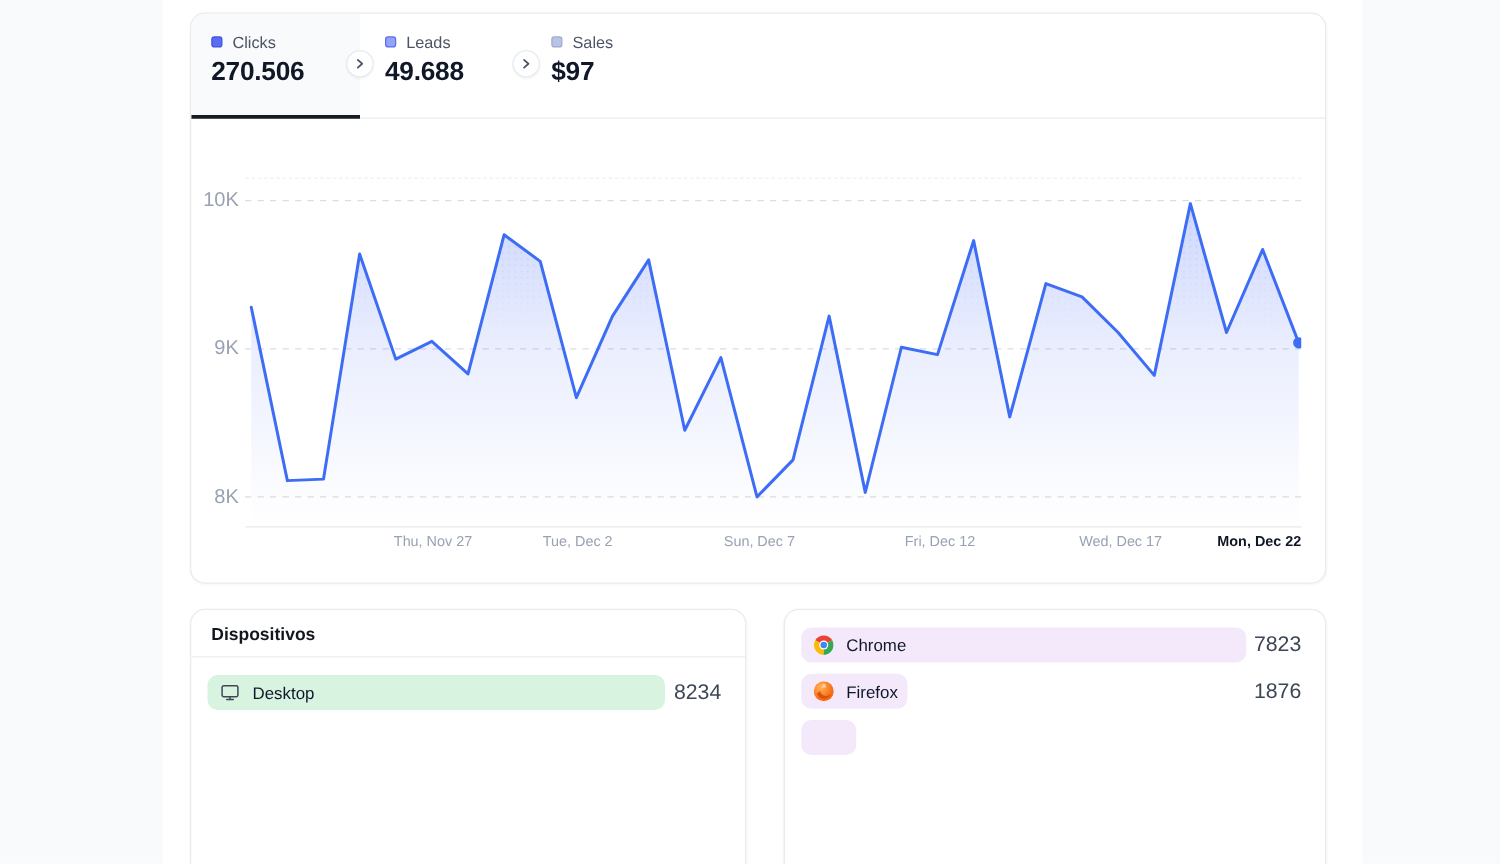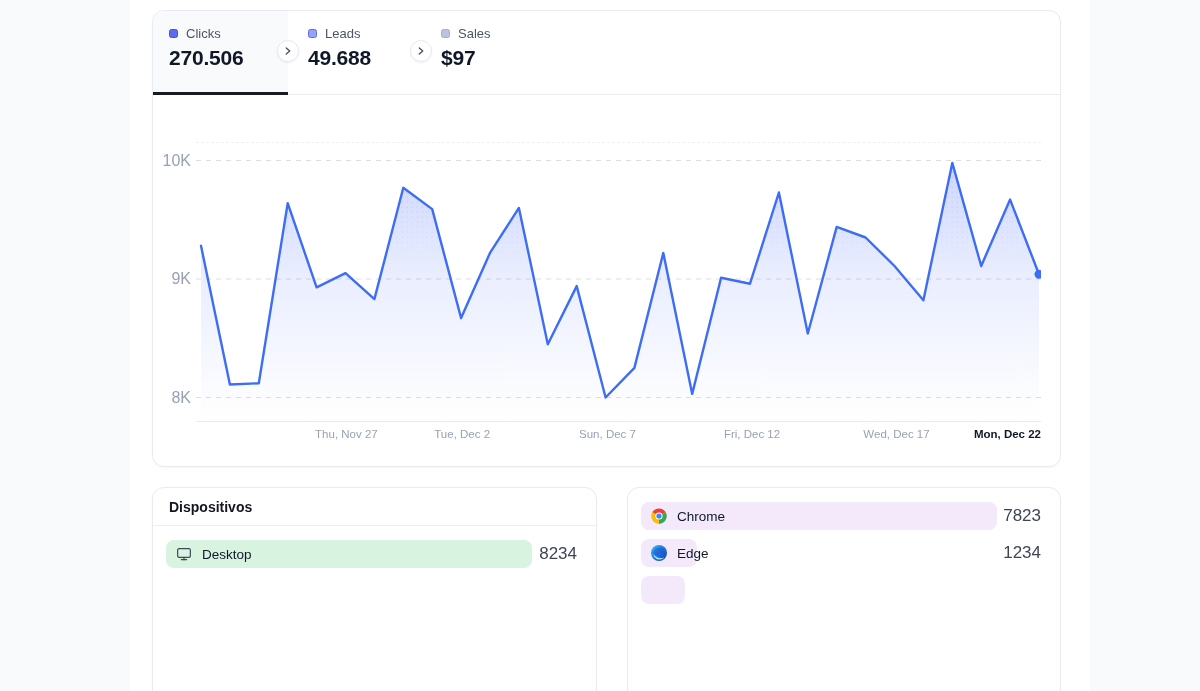--- a/index.html
+++ b/index.html
@@ -191,39 +191,39 @@
                 <path d="M8 8 L8 16 A8 8 0 0 0 14.8 4.2 Z" fill="#34a853"></path>
                 <circle cx="8" cy="8" r="3.6" fill="#fff"></circle>
                 <circle cx="8" cy="8" r="2.6" fill="#4285f4"></circle>
               </svg>
             </span>
       <span class="row-label">Chrome</span>
     </div>
     <span class="row-value">7823</span>
   </div>
         <div class="stat-row">
-    <div class="pill" style="background: rgb(243, 233, 251); width: 13.9%;"></div>
+    <div class="pill" style="background: rgb(243, 233, 251); width: 21.1%;"></div>
     <div class="row-content">
       <span class="row-icon">
               <svg viewBox="0 0 16 16">
                 <defs>
-                  <linearGradient id="edg" x1="0" y1="0" x2="1" y2="1">
-                    <stop offset="0" stop-color="#36c5f0"></stop>
-                    <stop offset="0.55" stop-color="#1f6ae0"></stop>
-                    <stop offset="1" stop-color="#173fb0"></stop>
-                  </linearGradient>
+                  <radialGradient id="ffg" cx="0.35" cy="0.3" r="0.9">
+                    <stop offset="0" stop-color="#ffb25e"></stop>
+                    <stop offset="0.6" stop-color="#f97316"></stop>
+                    <stop offset="1" stop-color="#ea580c"></stop>
+                  </radialGradient>
                 </defs>
-                <circle cx="8" cy="8" r="8" fill="url(#edg)"></circle>
-                <path d="M2.3 9.2c.5 3.1 3 5.3 6.1 5.3 1.9 0 3.6-.8 4.7-2.1-1 .5-2.1.7-3.3.7-3.3 0-6.2-2.3-7.5-3.9Z" fill="#9ff0e2" opacity="0.9"></path>
-                <path d="M2.2 8.6C2.4 5 5 2.5 8.3 2.5c2.9 0 5.2 1.9 5.6 4.4.1.9-.4 1.5-1.3 1.5H8.4c-1 0-1.5.6-1.2 1.5-2 .1-4-.5-5-1.3Z" fill="#1b4fc4" opacity="0.45"></path>
+                <circle cx="8" cy="8" r="8" fill="url(#ffg)"></circle>
+                <path d="M2.6 9.8a5.8 5.8 0 0 0 11 .4 5 5 0 0 1-8.6-2.6 4.6 4.6 0 0 1-2.4 2.2Z" fill="#dd4f0a"></path>
+                <path d="M8.2 1.6c1.4 1 1.9 2.4 1.5 3.7-.9-.6-2.2-.4-2.9.4-.6-1.7 0-3.3 1.4-4.1Z" fill="#ffd9a8" opacity="0.85"></path>
               </svg>
             </span>
-      <span class="row-label">Edge</span>
-    </div>
-    <span class="row-value">1234</span>
+      <span class="row-label">Firefox</span>
+    </div>
+    <span class="row-value">1876</span>
   </div>
         <div class="stat-row">
     <div class="pill" style="background: rgb(243, 233, 251); width: 44px;"></div>
 
   </div>
       </div>
   </div>
 </div>
 
 </body></html>

